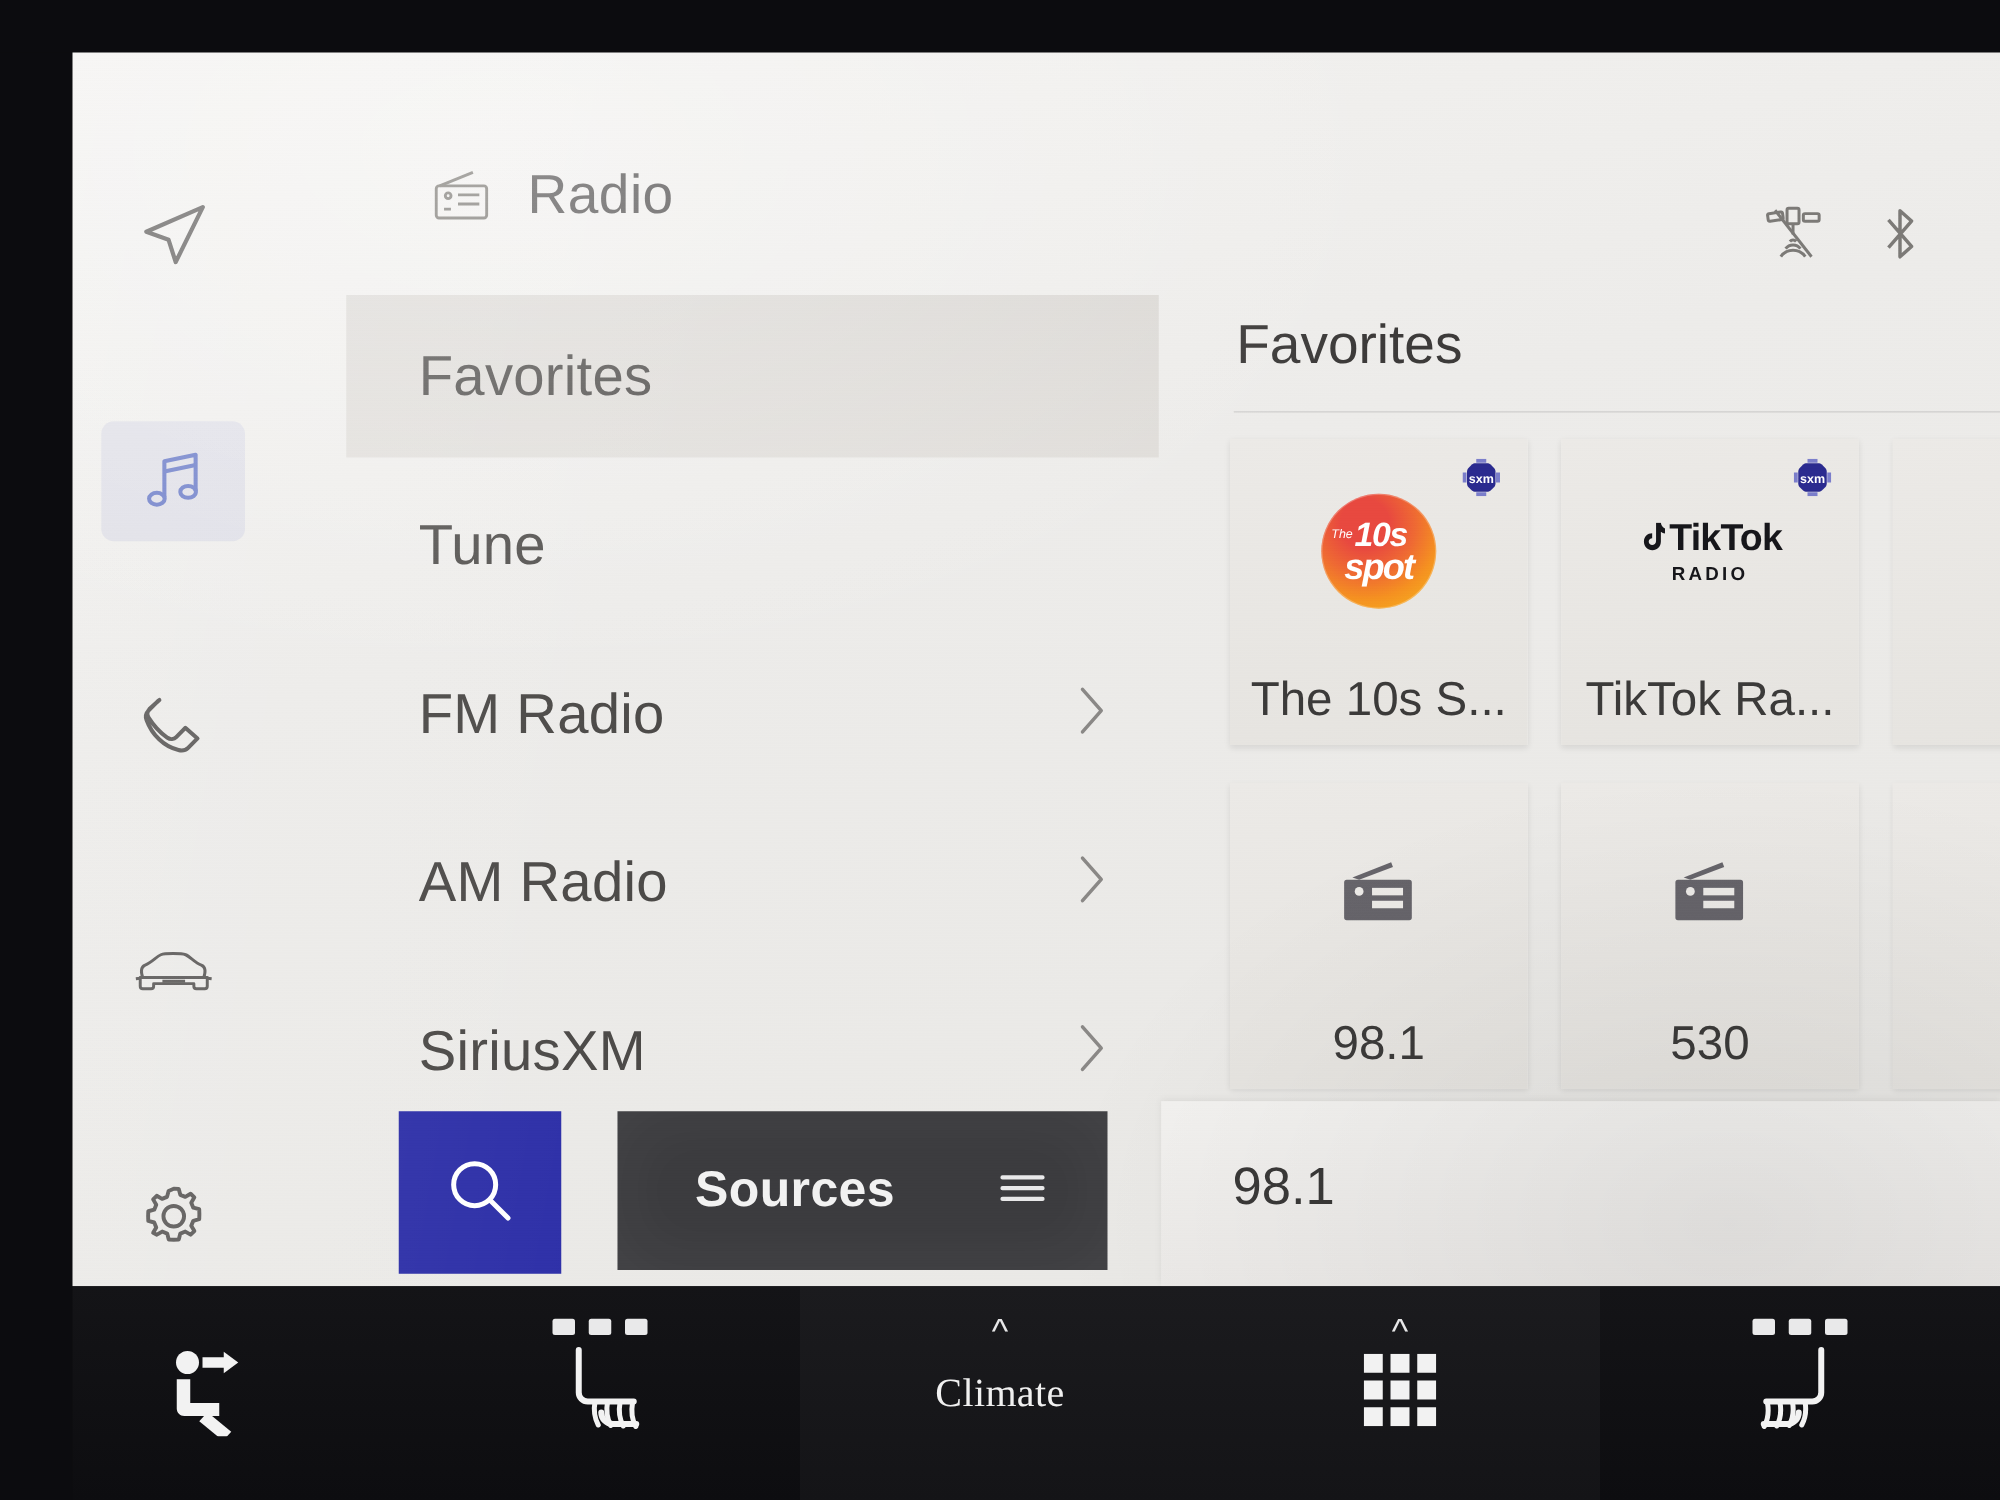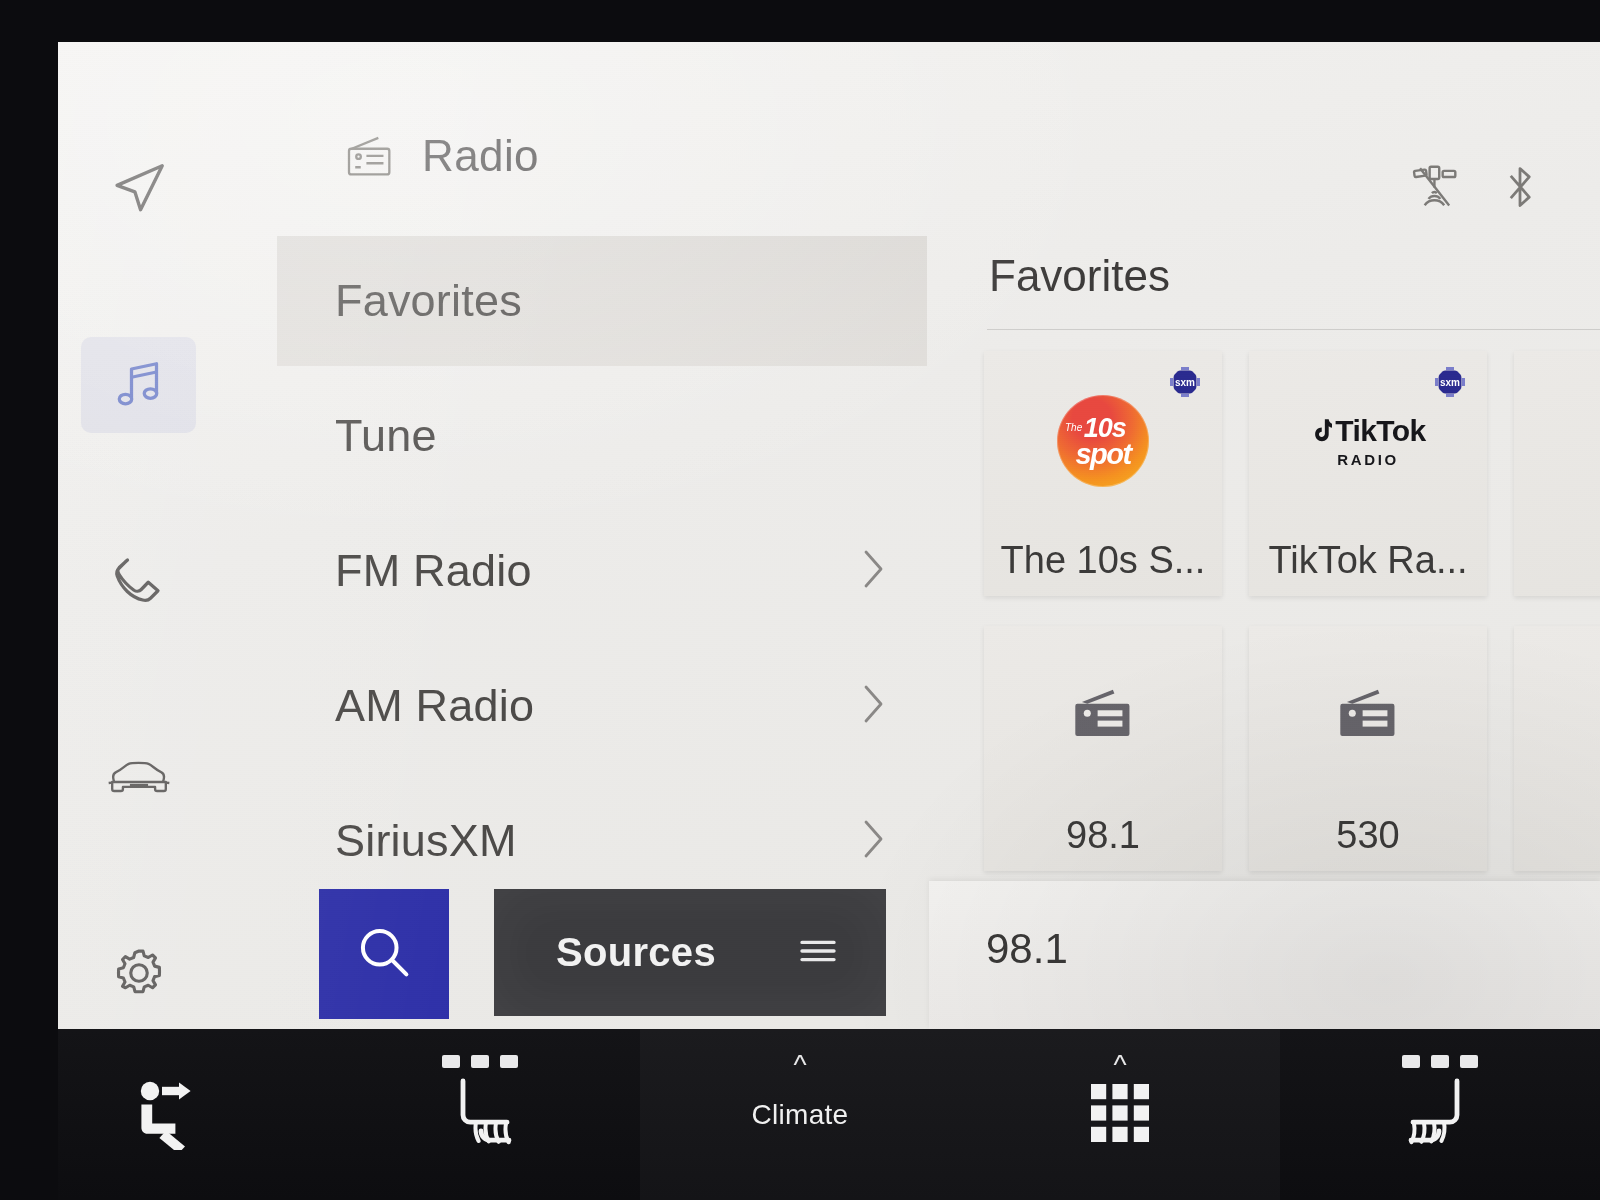--- a/index.html
+++ b/index.html
@@ -126,21 +126,21 @@
   #now-freq { position:absolute; left:57px; top:44px; font-size:42px; color:#393837; }
 
   
   #botbar {
     position:absolute; left:0; top:1029px; width:1600px; height:171px; z-index:20;
     background: linear-gradient(180deg,#141417 0%, #0d0d10 100%);
     display:flex;
   }
   .bot-cell { position:relative; flex:1; display:flex; align-items:center; justify-content:center; }
   .bot-cell.lighter { background:rgba(255,255,255,0.030); }
-  .bot-label { font-size:28px; color:#f0f0f0; letter-spacing:.3px;}
+  .bot-label { font-size:32px; color:#f0f0f0; letter-spacing:.3px;font-family:Liberation Serif, serif;}
   .dots { position:absolute; top:26px; left:50%; transform:translateX(-50%); display:flex; gap:11px;}
   .dots i { display:block; width:18px; height:13px; background:#e9e9ea; border-radius:2px;}
   .chev-up { position:absolute; top:22px; left:50%; transform:translateX(-50%); color:#e7e7e8; font-size:28px; line-height:1;}
 </style>
 </head>
 <body>
 
 <div id="root">
 
   <div id="screen">

